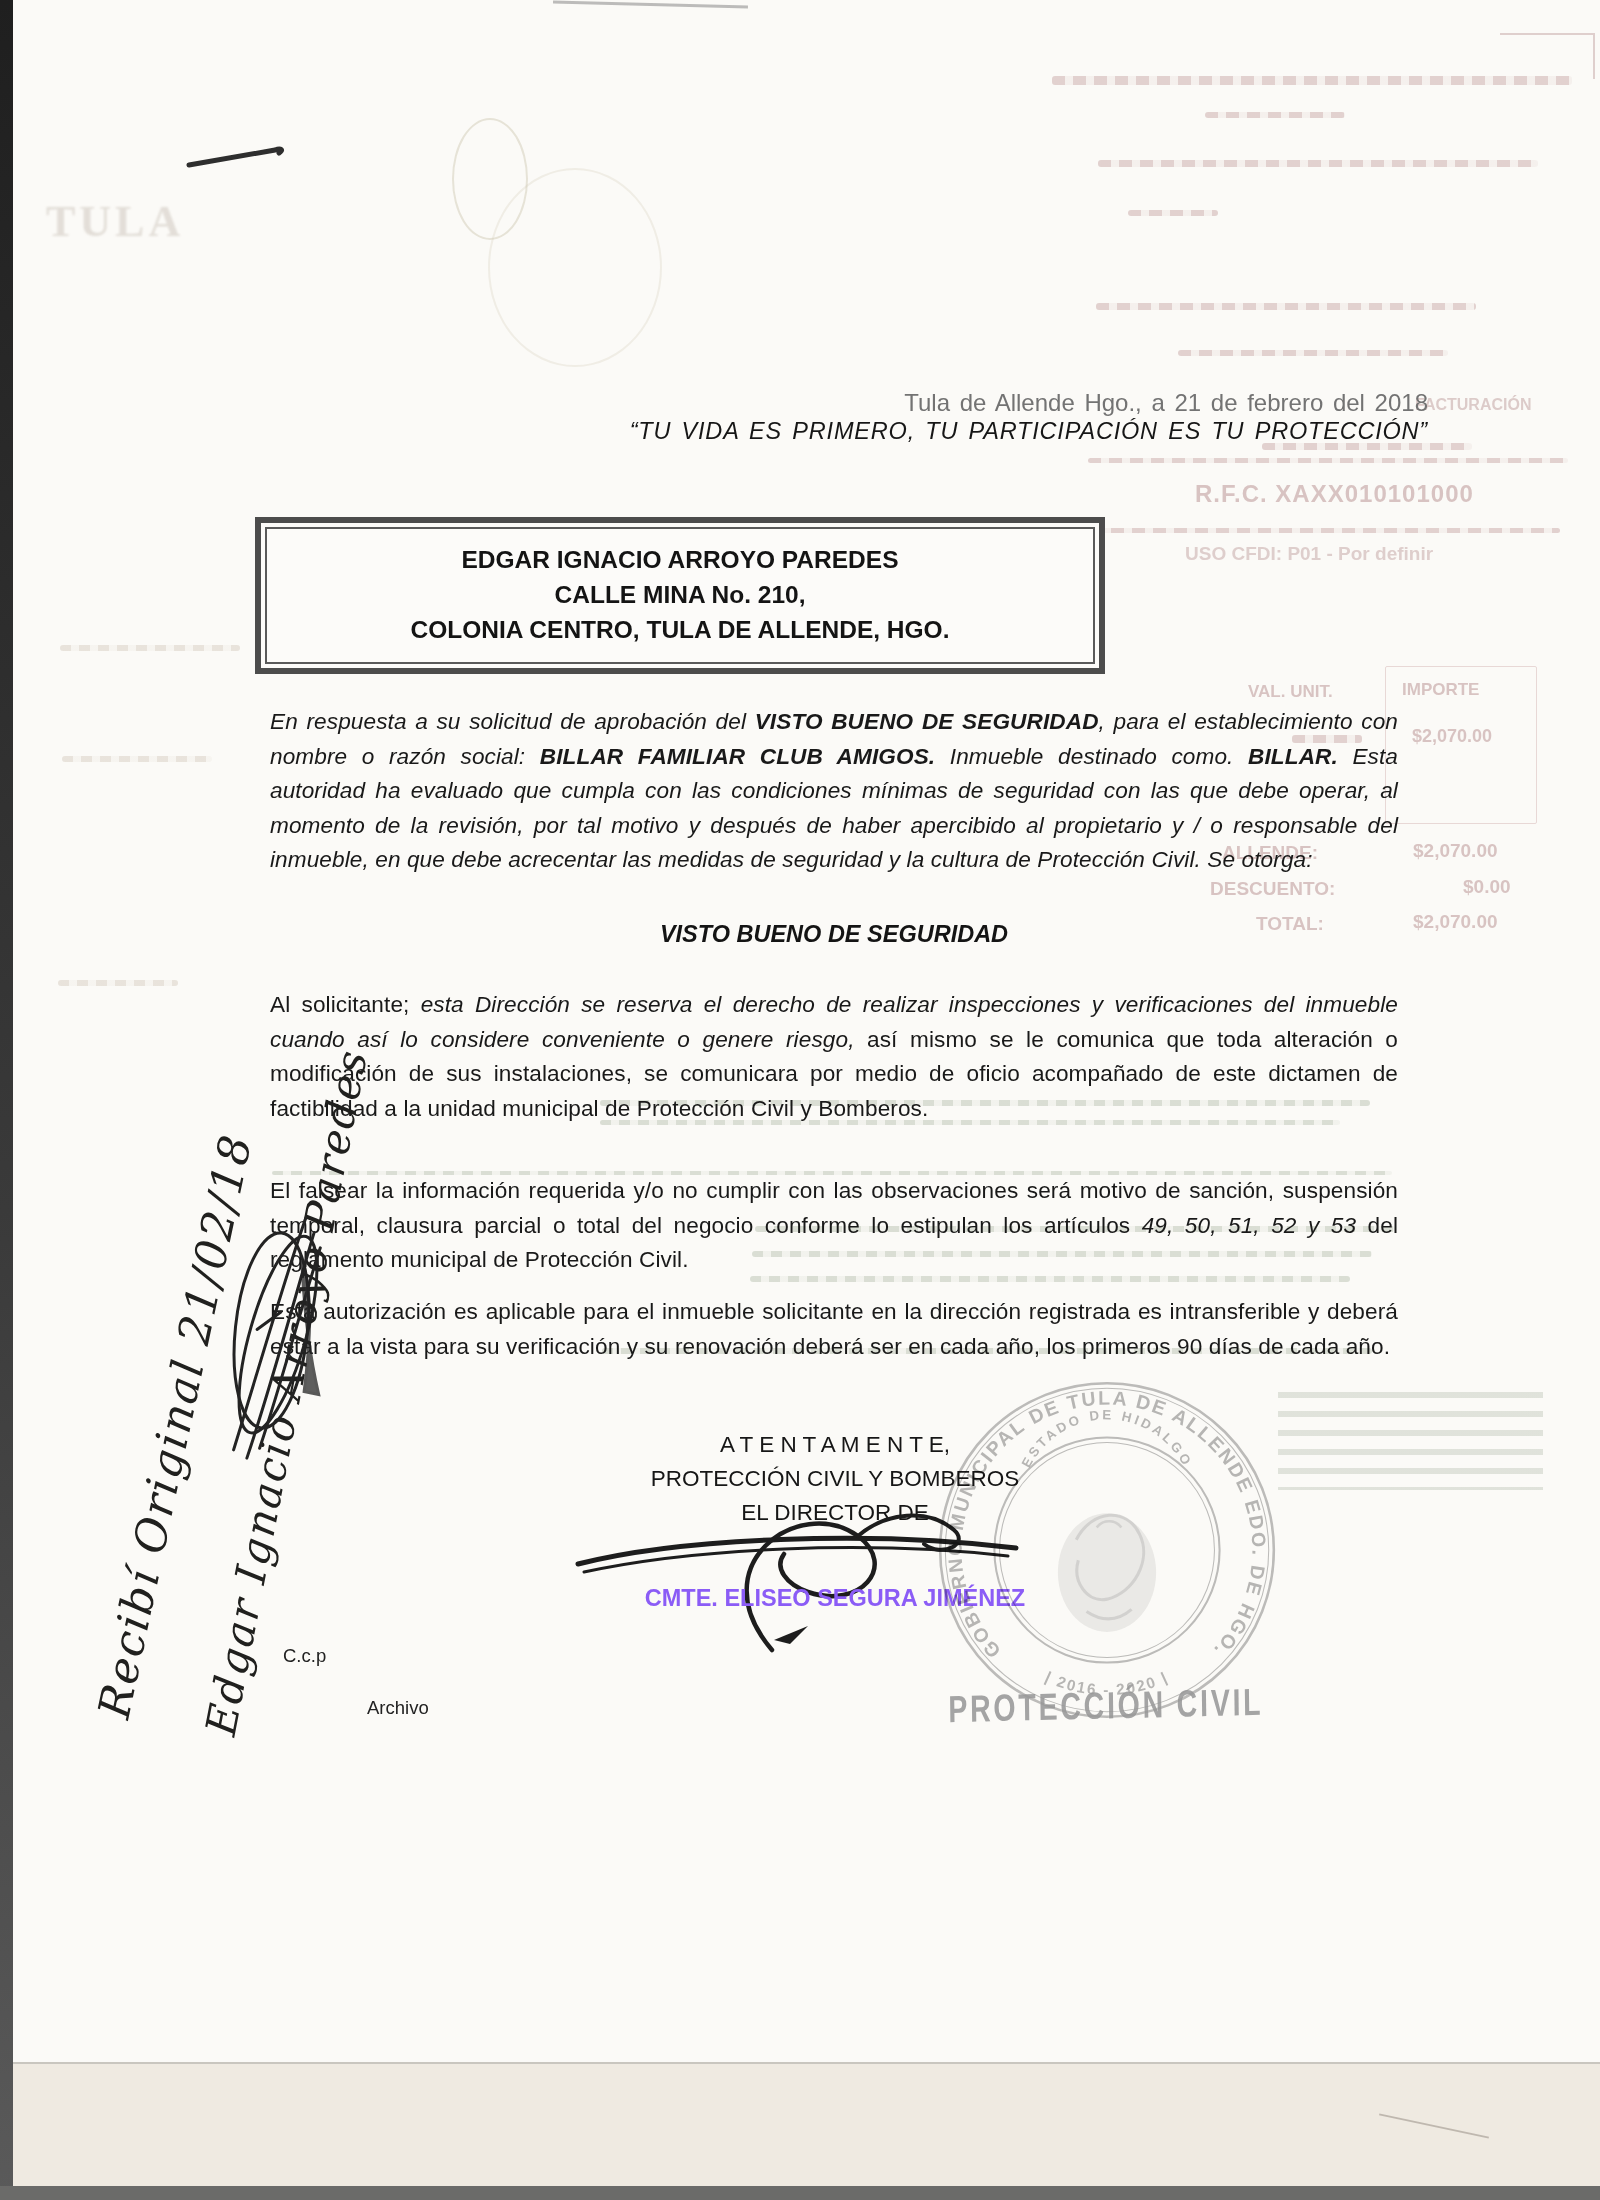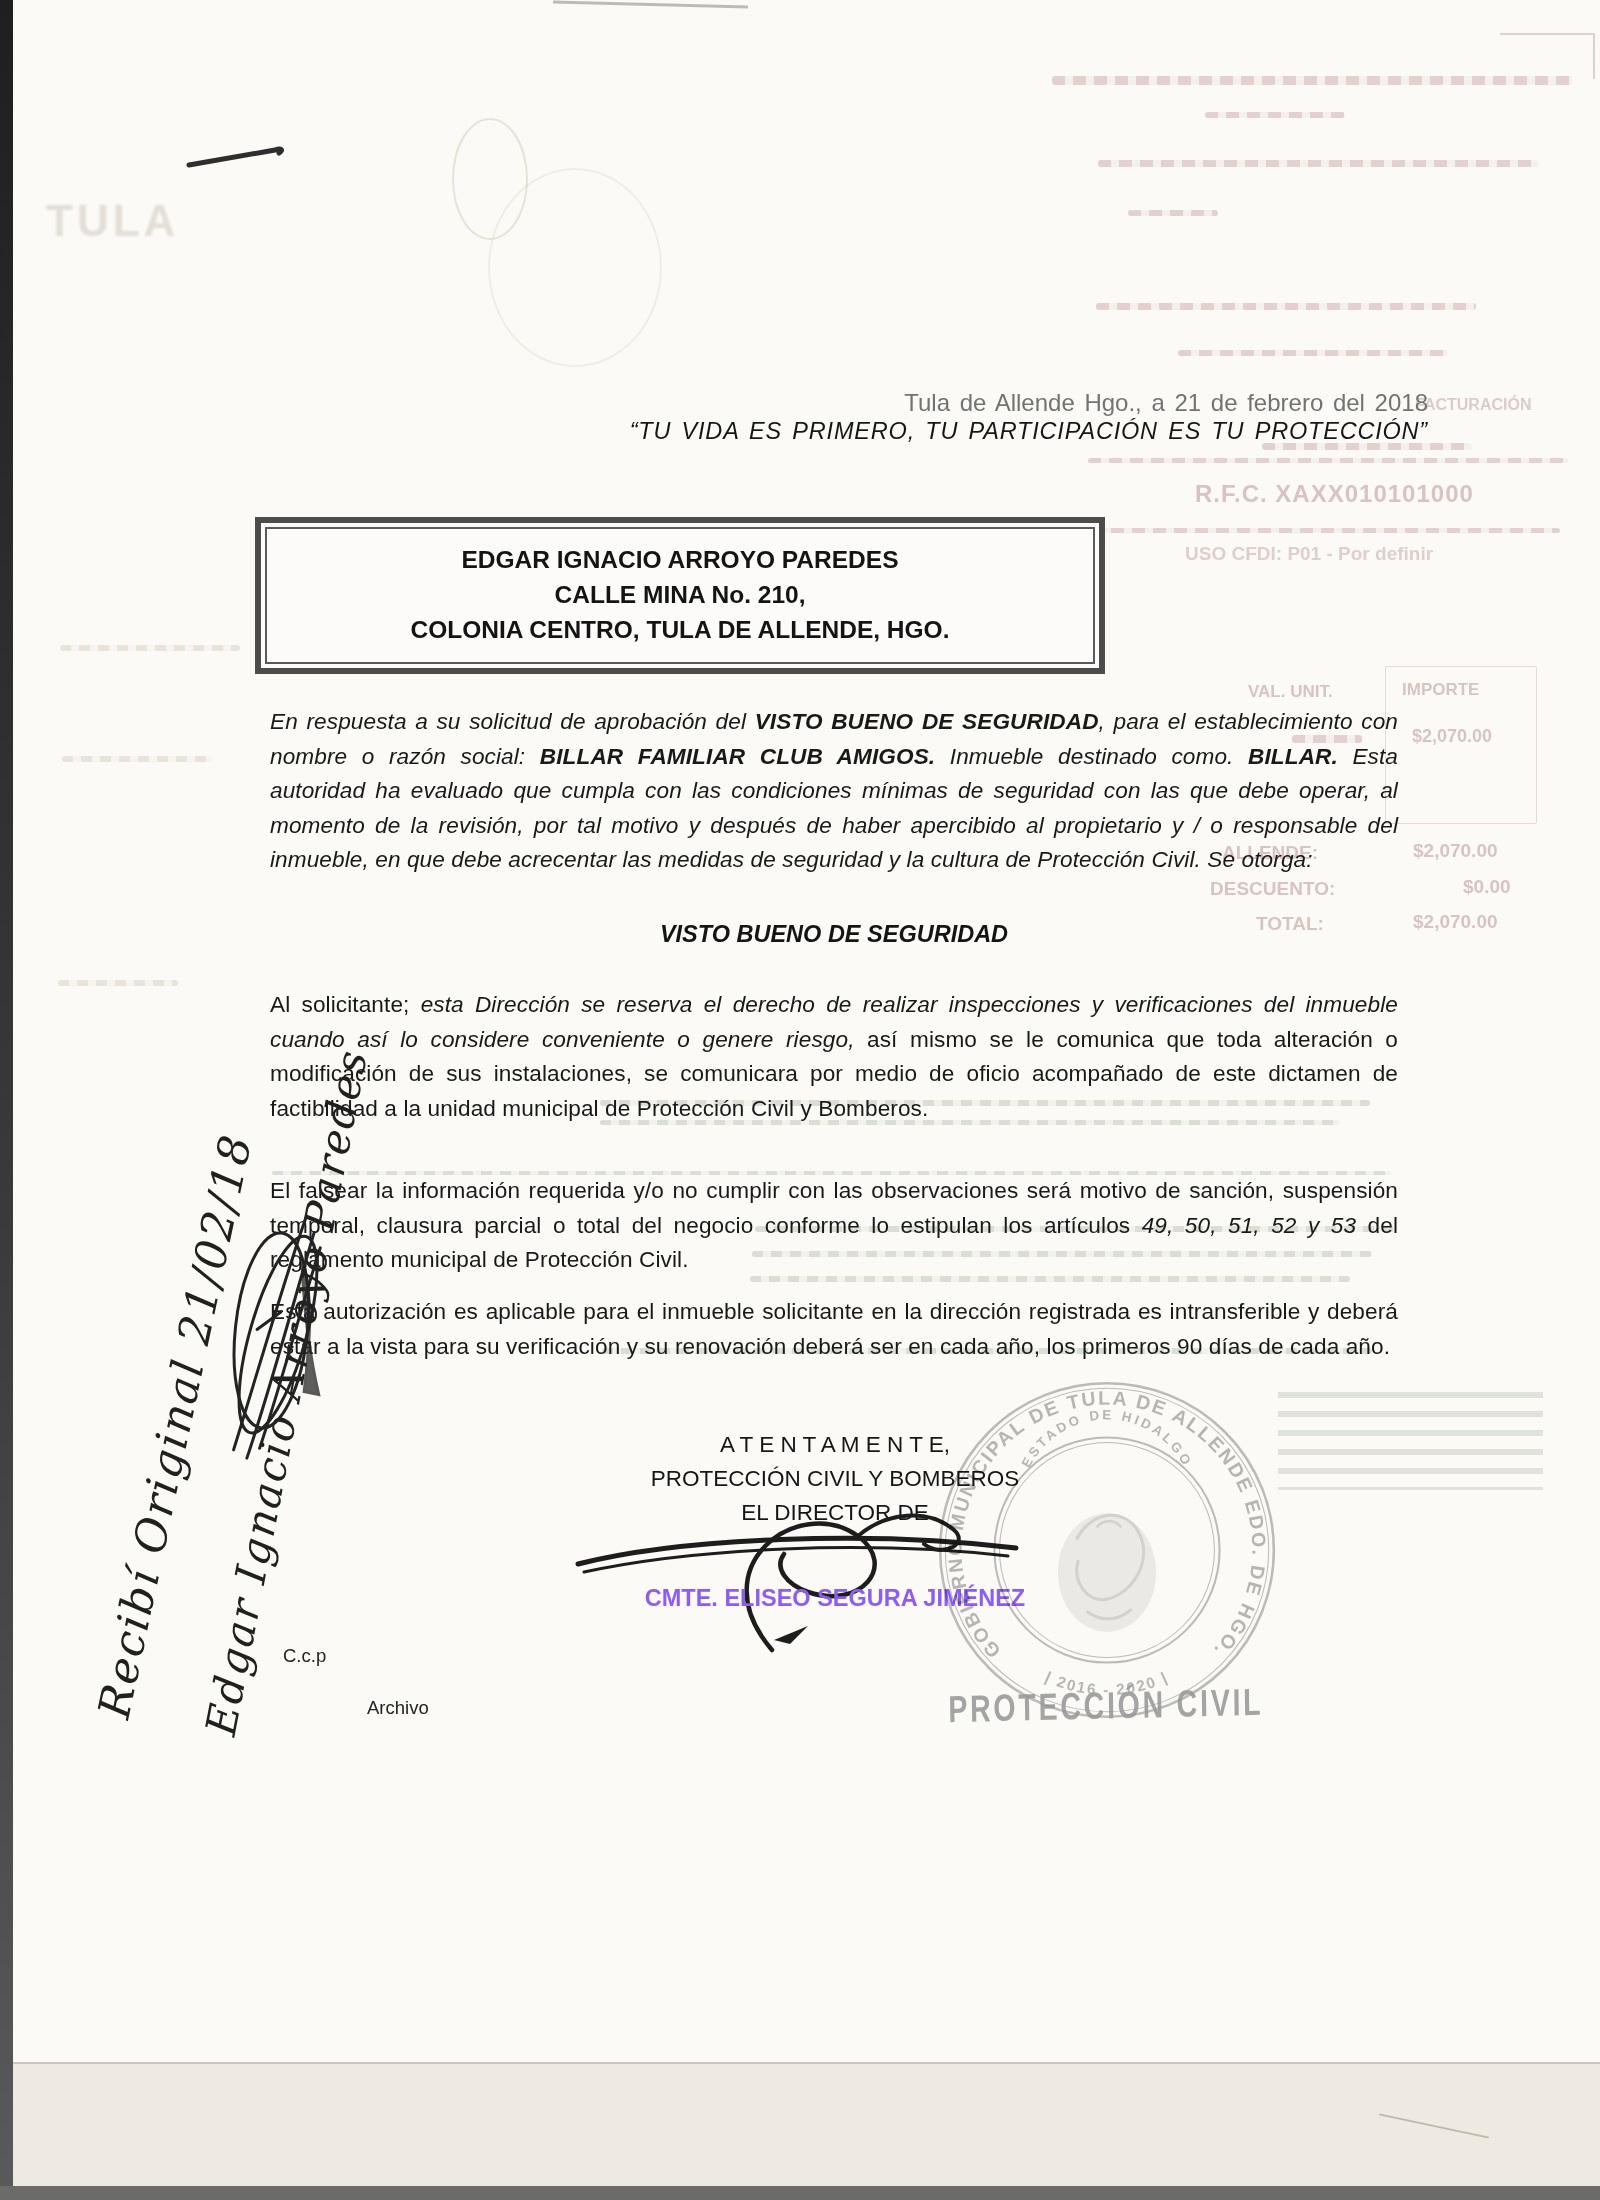--- a/index.html
+++ b/index.html
@@ -44,21 +44,21 @@
       background:repeating-linear-gradient(90deg,rgba(168,116,116,.30) 0 13px,rgba(168,116,116,.07) 13px 21px);}
   .gs.green{background:repeating-linear-gradient(90deg,rgba(142,158,132,.30) 0 11px,rgba(142,158,132,.08) 11px 19px);}
   .gs.beige{background:repeating-linear-gradient(90deg,rgba(178,160,138,.25) 0 11px,rgba(178,160,138,.06) 11px 19px);}
   .gtext{position:absolute;color:rgba(172,128,128,.45);filter:blur(.45px);white-space:nowrap;font-weight:bold;}
   .gblock{position:absolute;filter:blur(.7px);
           background:repeating-linear-gradient(180deg,rgba(146,160,138,.26) 0 6px,rgba(146,160,138,0) 6px 19px);}
   .gbox{position:absolute;border:1.5px solid rgba(188,138,138,.30);border-radius:2px;}
   .gcorner{position:absolute;border-top:2.5px solid rgba(180,138,138,.38);border-right:2.5px solid rgba(180,138,138,.38);}
   .gellipse{position:absolute;border:2px solid rgba(192,182,156,.35);border-radius:50%;}
   .gtula{position:absolute;left:46px;top:196px;font-size:44px;font-weight:bold;letter-spacing:4px;
-         color:rgba(165,152,138,.28);filter:blur(.8px);}
+         color:rgba(165,152,138,.28);filter:blur(.8px);font-family:Liberation Serif, serif;}
   .scratch{position:absolute;left:1378px;top:2125px;width:112px;height:2px;background:rgba(120,110,100,.4);transform:rotate(12deg);}
 </style>
 </head>
 <body>
 
 <div id="canvas">
 
   <div class="edge-left"></div>
   <div class="top-edge-line"></div>
   <div class="paper-bottom-line"></div>

